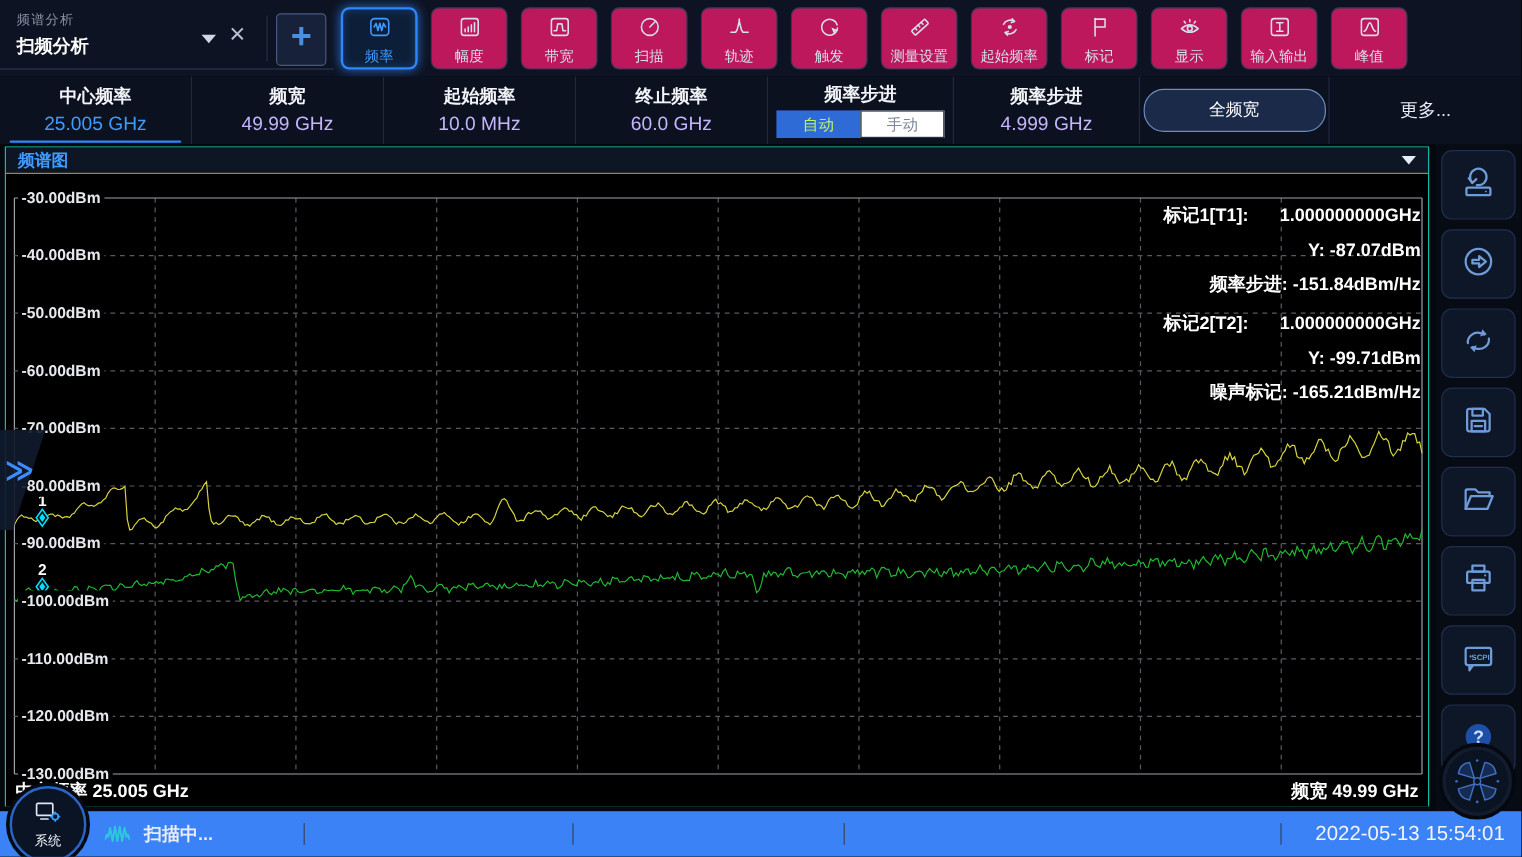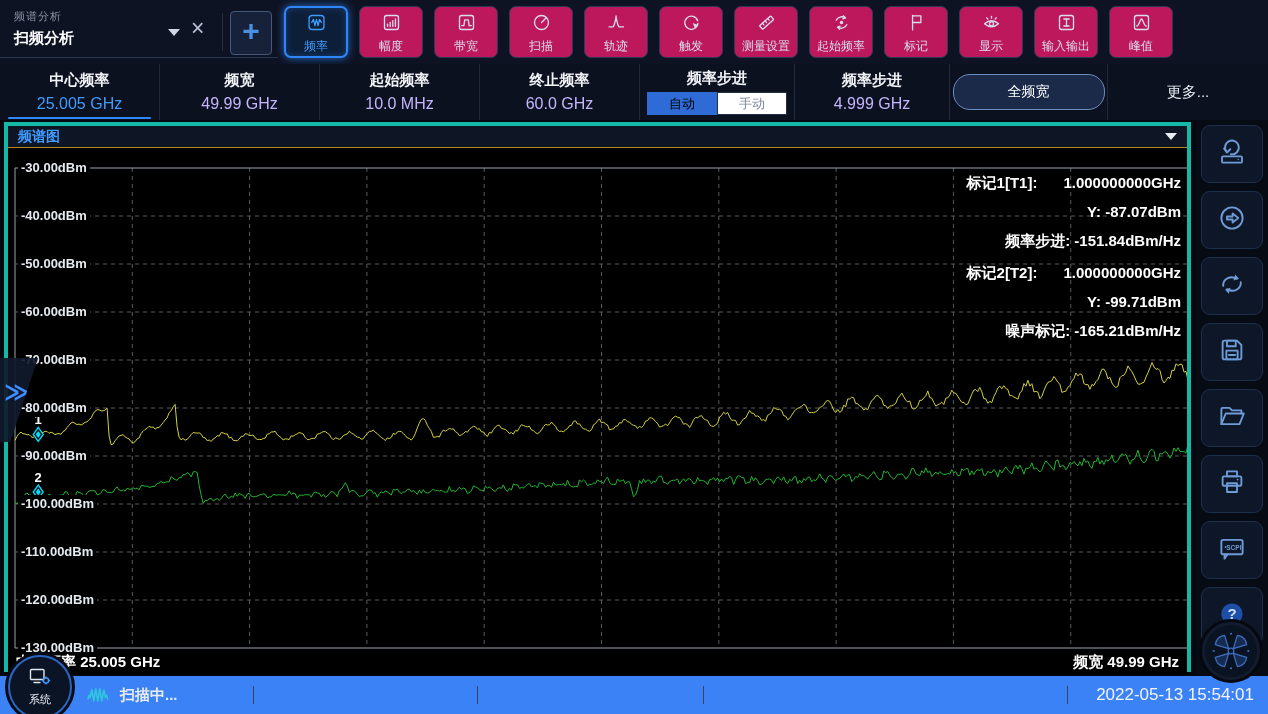--- a/index.html
+++ b/index.html
@@ -27,27 +27,27 @@
   .parambar{position:absolute;left:0;top:64px;width:1268px;height:56px;background:#0b111f;display:grid;
             grid-template-columns:160px 160px 160px 160px 155px 155px 158px 160px}
   .p-cell{position:relative;border-right:1px solid #20293d;display:flex;flex-direction:column;align-items:center;justify-content:center;gap:5px}
   .p-cell:last-child{border-right:none}
   .p-lbl{font-size:15px;font-weight:bold;color:#f2f4f8}
   .p-val{font-size:16px;color:#c4b5fd}
   .p-cell.hl .p-val{color:#3f9bff}
   .p-cell.hl::after{content:"";position:absolute;left:8px;right:8px;bottom:1px;height:2px;background:#2f86ff;border-radius:1px}
   .seg{display:flex;margin-top:-1px}
   .seg span{width:70px;height:23px;font-size:13px;display:flex;align-items:center;justify-content:center;box-sizing:border-box}
-  .seg .on{background:#2e6bd6;color:#000000}
+  .seg .on{background:#2e6bd6;color:#bef264}
   .seg .off{background:#ffffff;color:#7e889c;border:1px solid #252f45}
   .pill{width:150px;height:34px;border-radius:17px;border:1px solid #6b8cc0;background:#1b2a48;color:#fff;font-size:14px;
         display:flex;align-items:center;justify-content:center}
   .more{font-size:15px;color:#e9edf5}
   
-  .chart-panel{position:absolute;left:4px;top:122px;width:1187px;height:550px;box-sizing:border-box;border:4px solid #14b8a6;background:#000}
+  .chart-panel{position:absolute;left:4px;top:122px;width:1187px;height:550px;box-sizing:border-box;border:1px solid #14b8a6;background:#000}
   .chart-title{height:21px;background:#0e1626;display:flex;align-items:center;padding:0 10px;border-bottom:1px solid #b5841c}
   .ct-lbl{color:#3f9bff;font-size:14px;font-weight:bold}
   .caret2{margin-left:auto;width:0;height:0;border-left:6px solid transparent;border-right:6px solid transparent;border-top:7px solid #e8ecf4}
   .plot-wrap{position:relative;height:527px;background:#000;overflow:hidden}
   #plotSvg{position:absolute;left:0;top:0}
   .ylab{position:absolute;left:10px;background:#000;padding:0 3px;font-size:13px;font-weight:bold;color:#e6e9ee;line-height:18px}
   .readout{position:absolute;top:24px;right:6px;text-align:right;color:#fff;font-weight:bold;font-size:15px;line-height:22px}
   .ro-row{display:flex;justify-content:center;gap:26px}
   .ro-line{margin-top:7px}
   .g2{margin-top:10px}

